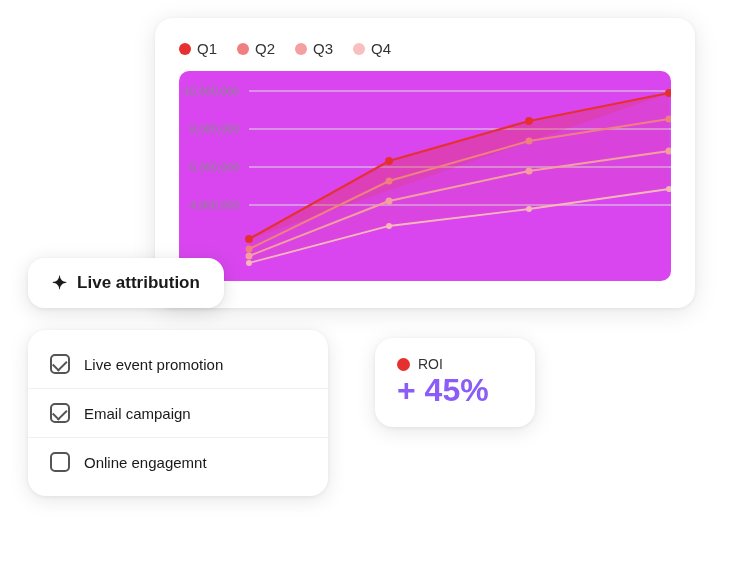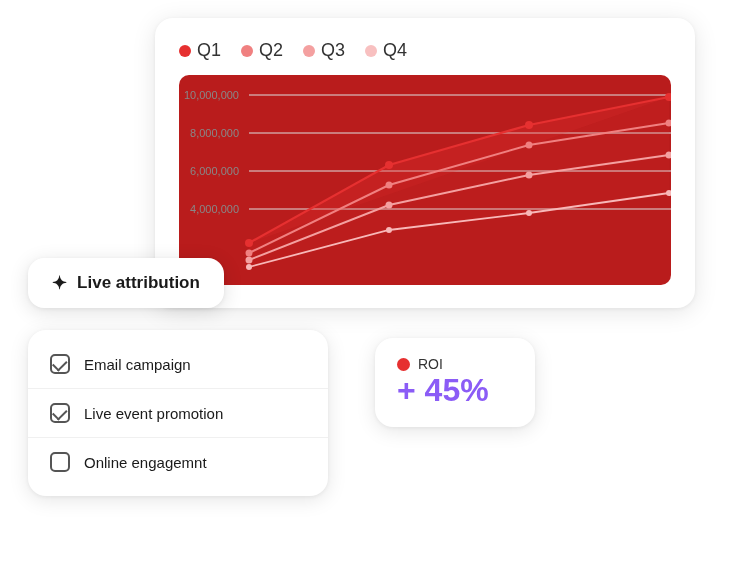--- a/index.html
+++ b/index.html
@@ -30,35 +30,35 @@
       display: flex;
       align-items: center;
       gap: 20px;
       margin-bottom: 14px;
     }
 
     .legend-item {
       display: flex;
       align-items: center;
       gap: 6px;
-      font-size: 18px;
+      font-size: 15px;
       color: #333;
     }
 
     .legend-dot {
       width: 12px;
       height: 12px;
       border-radius: 50%;
     }
 
     .chart-area {
       position: relative;
       width: 100%;
       height: 210px;
-      background: #b91c1c;
+      background: #d946ef;
       border-radius: 10px;
       overflow: hidden;
     }
 
     .chart-svg {
       width: 100%;
       height: 100%;
     }
 
     
@@ -248,25 +248,25 @@
 </div>
 
 <div class="data-attribution-badge">
   <span class="sparkle-icon">✦</span>
   <span>Live attribution</span>
 </div>
 
 <div class="checklist-card">
   <div class="checklist-item">
     <div class="checkbox checked"></div>
-    <span>Email campaign</span>
+    <span>Live event promotion</span>
   </div>
   <div class="checklist-item">
     <div class="checkbox checked"></div>
-    <span>Live event promotion</span>
+    <span>Email campaign</span>
   </div>
   <div class="checklist-item">
     <div class="checkbox"></div>
     <span>Online engagemnt</span>
   </div>
 </div>
 
 <div class="roi-card">
   <div class="roi-label">
     <div class="roi-dot"></div>

